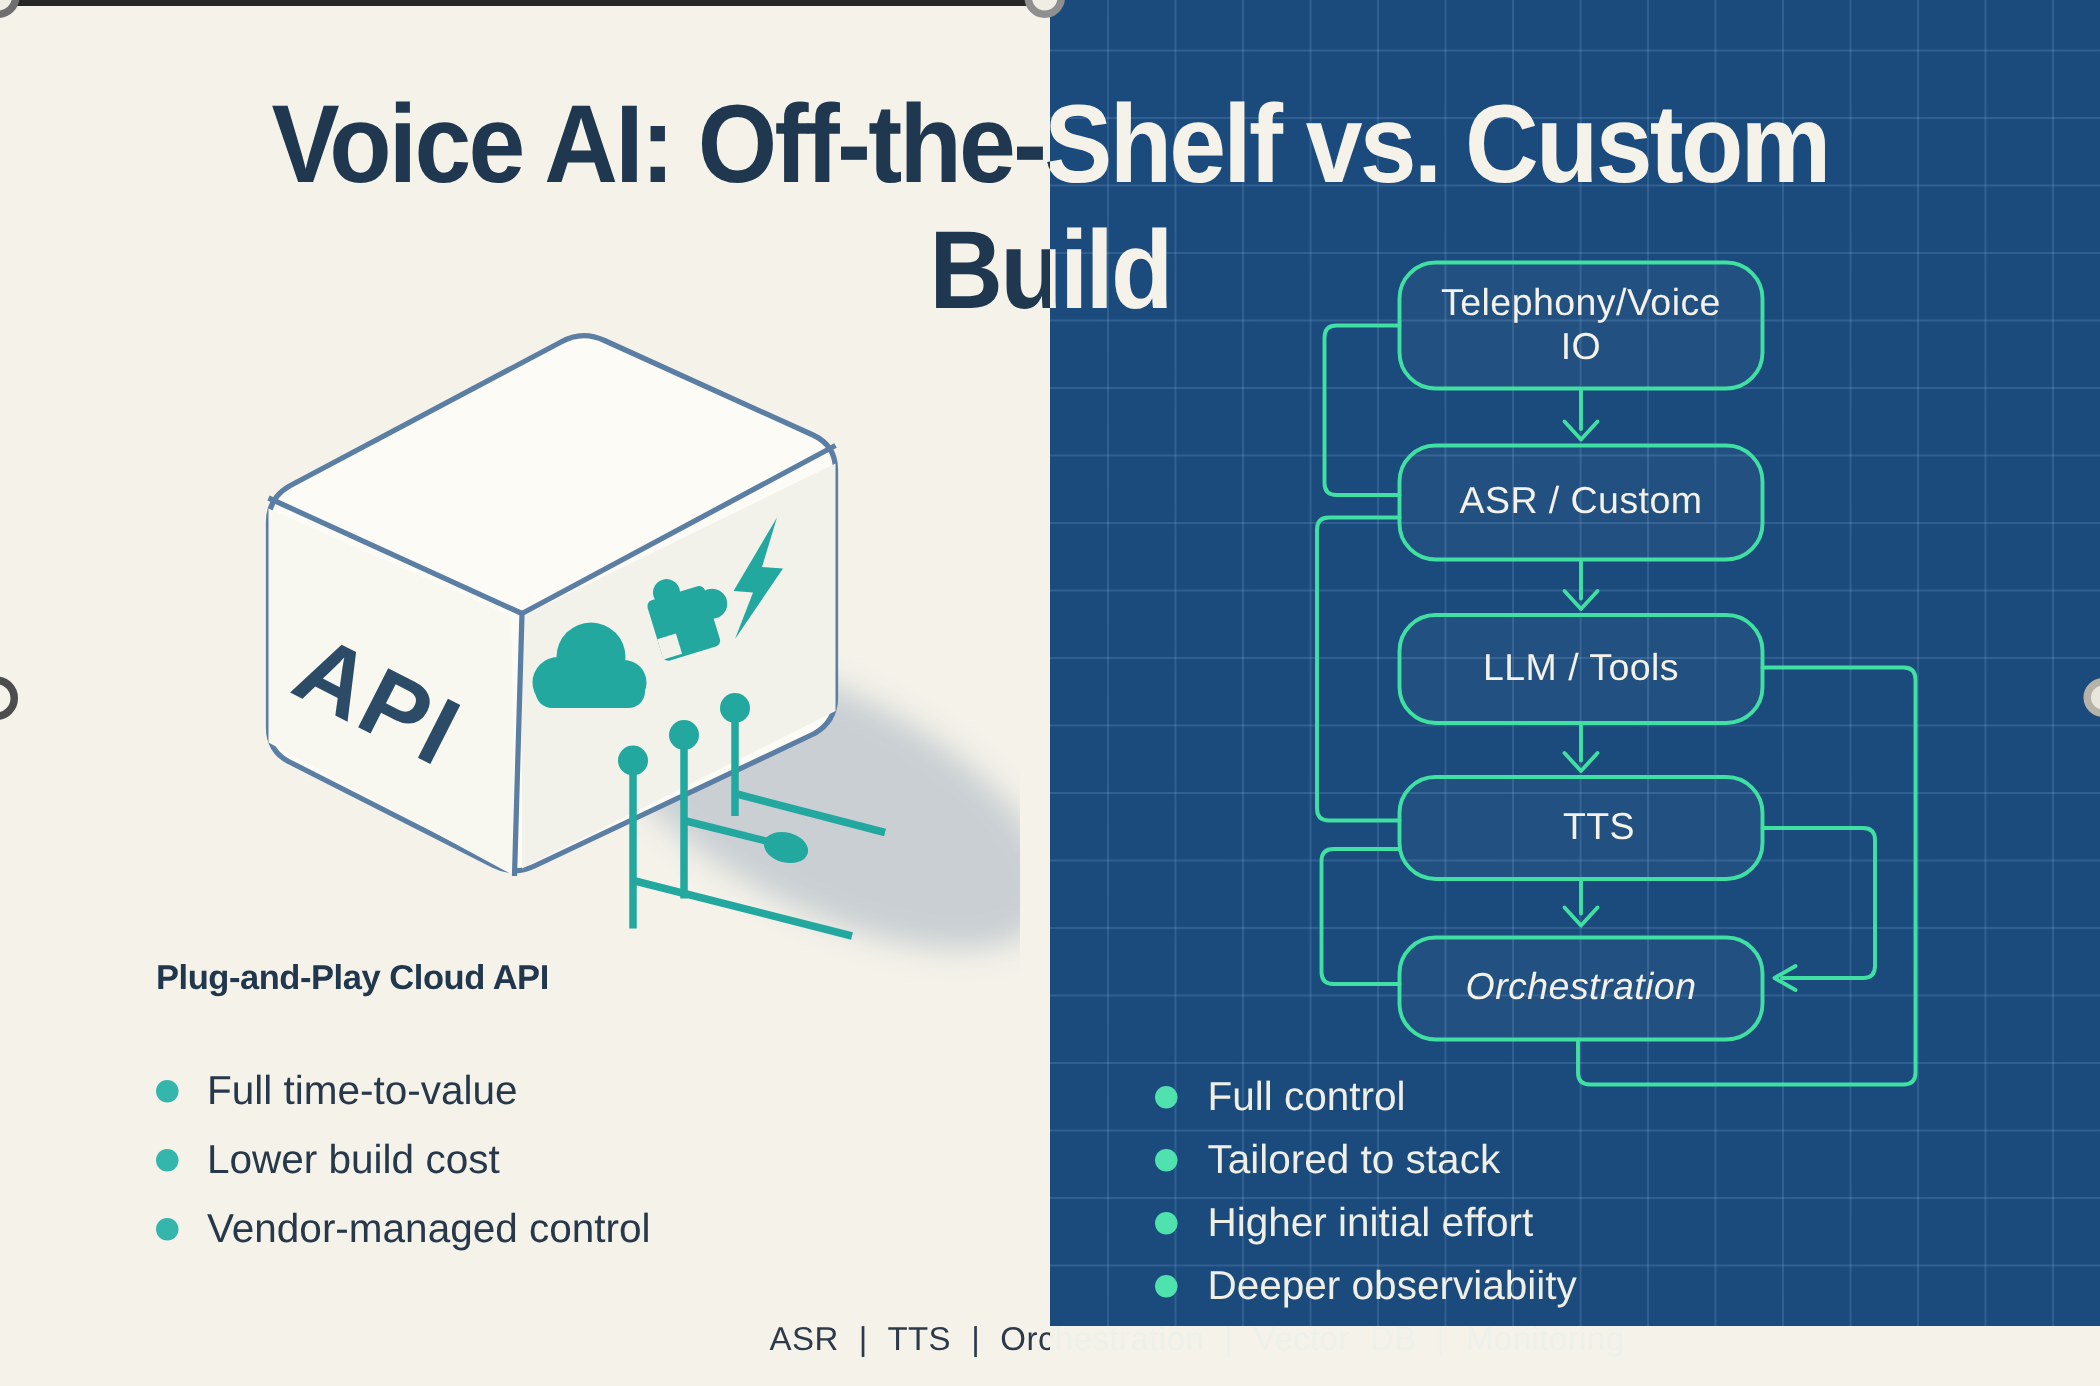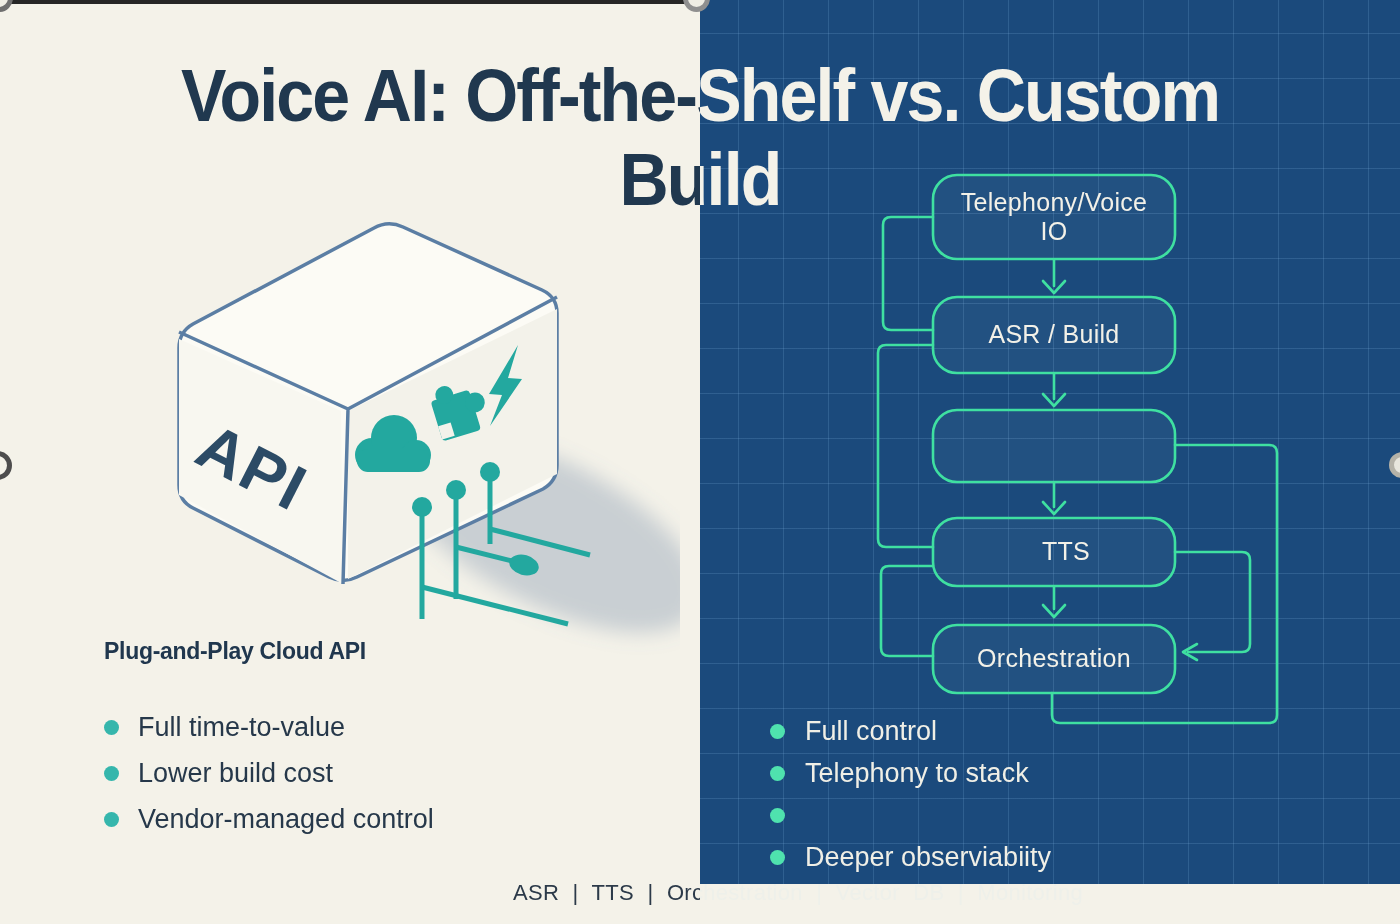--- a/index.html
+++ b/index.html
@@ -193,40 +193,44 @@
         <g>
           <path d="M352 693 V715 Q352 723 360 723 H569 Q577 723 577 715 V453 Q577 445 569 445 H475"></path>
         </g>
       </g>
     </svg>
 
     <div class="fc-label" style="left:233px; top:175px; width:242px; height:84px;">
         <span>Telephony/Voice IO</span>
       </div>
     <div class="fc-label" style="left:233px; top:297px; width:242px; height:76px;">
-        <span>ASR / Build</span>
+        <span>ASR / Custom</span>
+      </div>
+    <div class="fc-label" style="left:233px; top:410px; width:242px; height:72px;">
+        <span>LLM / Tools</span>
       </div>
     <div class="fc-label" style="left:233px; top:518px; width:242px; height:68px;margin-left:12px;">
         <span>TTS</span>
       </div>
-    <div class="fc-label" style="left:233px; top:625px; width:242px; height:68px;">
+    <div class="fc-label" style="left:233px; top:625px; width:242px; height:68px;font-style:italic;">
         <span>Orchestration</span>
       </div>
 
     <ul class="bullets bullets-right">
       <li>
           <span class="dot"></span>
           <span>Full control</span>
         </li>
       <li>
           <span class="dot"></span>
-          <span>Telephony to stack</span>
-        </li>
-      <li>
-          <span class="dot"></span>
+          <span>Tailored to stack</span>
+        </li>
+      <li>
+          <span class="dot"></span>
+          <span>Higher initial effort</span>
         </li>
       <li>
           <span class="dot"></span>
           <span>Deeper observiabiity</span>
         </li>
     </ul>
   </div>
 
   <div class="title-layer title-dark">
     <span class="scale"><span>Voice AI: Off-the-Shelf vs. Custom</span><br>

